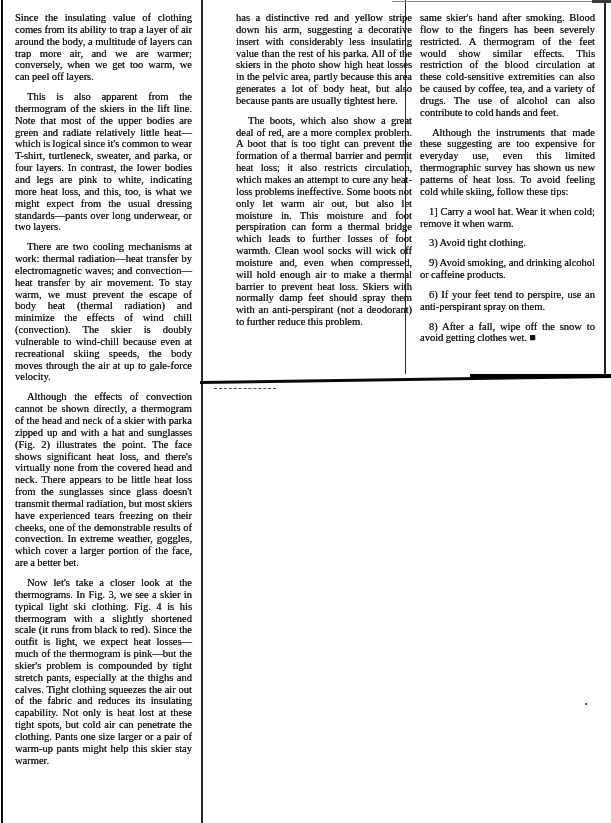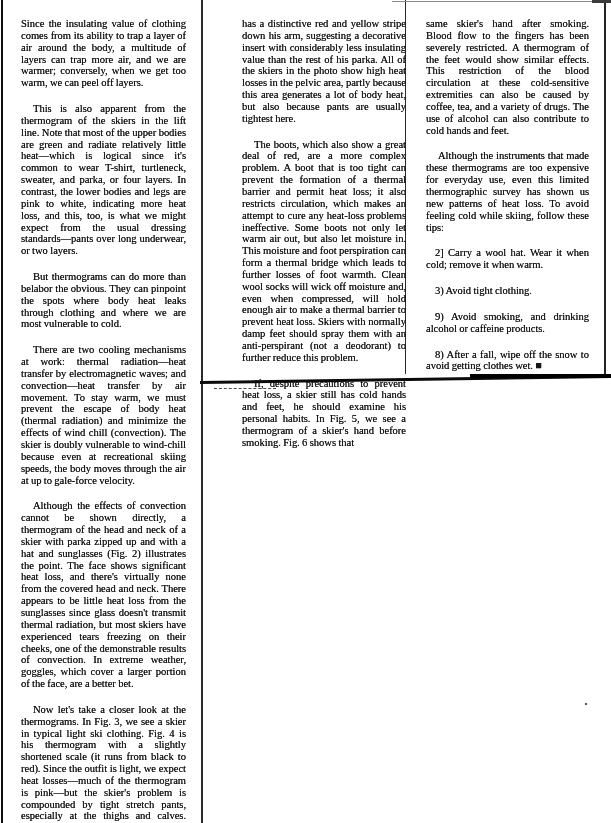--- a/index.html
+++ b/index.html
@@ -25,21 +25,21 @@
     letter-spacing: -0.05px;
     word-spacing: -0.2px;
     text-shadow: 0 0 0.35px rgba(10,10,10,0.85);
     hyphens: auto;
     -webkit-hyphens: auto;
   }
   .col-left   { left: 7px;   width: 193px; }
   .col-middle { left: 228px; width: 192px; }
   .col-right  { left: 412px; width: 191px; }
 
-  .col p { margin: 14px; text-indent: 12px; font-family: Liberation Serif, serif; }
+  .col p { margin: 8px; text-indent: 12px; font-family: Liberation Serif, serif; }
   .col p.no-indent { text-indent: 0; }
   .col p.tip { text-indent: 9px; }
 
   
   .vrule, .hrule, .tick { position: absolute; background: #161616; }
 
   .page-left-border   { left: 1px;   top: 0; width: 2px;   height: 823px; background:#0d0d0d; }
   .divider-left-mid   { left: 201px; top: 0; width: 1.5px; height: 823px; background:#2a2a2a; }
   .divider-mid-right  { left: 405px; top: 0; width: 1px;   height: 374px; background:#2a2a2a; }
   .page-right-border  { left: 604px; top: 0; width: 1.5px; height: 374px; background:#242424; }
@@ -80,34 +80,33 @@
   <div class="hrule top-right-hairline"></div>
   <div class="hrule top-right-tick"></div>
   <div class="hrule figure-box-top-rule"></div>
   <div class="hrule figure-box-top-rule-thick"></div>
   <div class="scan-artifact-dashes"></div>
   <div class="scan-artifact-dot"></div>
 
   <div class="col col-left">
     <p class="no-indent">Since the insulating value of clothing comes from its ability to trap a layer of air around the body, a multitude of layers can trap more air, and we are warmer; conversely, when we get too warm, we can peel off layers.</p>
     <p>This is also apparent from the thermogram of the skiers in the lift line. Note that most of the upper bodies are green and radiate relatively little heat—which is logical since it's common to wear T-shirt, turtleneck, sweater, and parka, or four layers. In contrast, the lower bodies and legs are pink to white, indicating more heat loss, and this, too, is what we might expect from the usual dressing standards—pants over long underwear, or two layers.</p>
-    <p>But thermograms can do more than belabor the obvious. They can pinpoint the spots where body heat leaks through clothing and where we are most vulnerable to cold.</p>
     <p>There are two cooling mechanisms at work: thermal radiation—heat transfer by electromagnetic waves; and convection—heat transfer by air movement. To stay warm, we must prevent the escape of body heat (thermal radiation) and minimize the effects of wind chill (convection). The skier is doubly vulnerable to wind-chill because even at recreational skiing speeds, the body moves through the air at up to gale-force velocity.</p>
     <p>Although the effects of convection cannot be shown directly, a thermogram of the head and neck of a skier with parka zipped up and with a hat and sunglasses (Fig. 2) illustrates the point. The face shows significant heat loss, and there's virtually none from the covered head and neck. There appears to be little heat loss from the sunglasses since glass doesn't transmit thermal radiation, but most skiers have experienced tears freezing on their cheeks, one of the demonstrable results of convection. In extreme weather, goggles, which cover a larger portion of the face, are a better bet.</p>
     <p>Now let's take a closer look at the thermograms. In Fig. 3, we see a skier in typical light ski clothing. Fig. 4 is his thermogram with a slightly shortened scale (it runs from black to red). Since the outfit is light, we expect heat losses—much of the thermogram is pink—but the skier's problem is compounded by tight stretch pants, especially at the thighs and calves. Tight clothing squeezes the air out of the fabric and reduces its insulating capability. Not only is heat lost at these tight spots, but cold air can penetrate the clothing. Pants one size larger or a pair of warm-up pants might help this skier stay warmer.</p>
   </div>
 
   <div class="col col-middle">
     <p class="no-indent">has a distinctive red and yellow stripe down his arm, suggesting a decorative insert with considerably less insulating value than the rest of his parka. All of the skiers in the photo show high heat losses in the pelvic area, partly because this area generates a lot of body heat, but also because pants are usually tightest here.</p>
     <p>The boots, which also show a great deal of red, are a more complex problem. A boot that is too tight can prevent the formation of a thermal barrier and permit heat loss; it also restricts circulation, which makes an attempt to cure any heat-loss problems ineffective. Some boots not only let warm air out, but also let moisture in. This moisture and foot perspiration can form a thermal bridge which leads to further losses of foot warmth. Clean wool socks will wick off moisture and, even when compressed, will hold enough air to make a thermal barrier to prevent heat loss. Skiers with normally damp feet should spray them with an anti-perspirant (not a deodorant) to further reduce this problem.</p>
-    <p>If, despite precautions to prevent heat loss, a skier still has cold hands and feet, he should examine his personal habits. In Fig. 5, we see a thermogram of a skier's hand before smoking. Fig. 6 shows that</p>
   </div>
 
   <div class="col col-right">
     <p class="no-indent">same skier's hand after smoking. Blood flow to the fingers has been severely restricted. A thermogram of the feet would show similar effects. This restriction of the blood circulation at these cold-sensitive extremities can also be caused by coffee, tea, and a variety of drugs. The use of alcohol can also contribute to cold hands and feet.</p>
-    <p>Although the instruments that made these thermograms are too expensive for everyday use, even this limited thermographic survey has shown us new patterns of heat loss. To avoid feeling cold while skiing, follow these tips:</p>
-    <p class="tip">2] Carry a wool hat. Wear it when cold; remove it when warm.</p>
+    <p>Although the instruments that made these suggesting are too expensive for everyday use, even this limited thermographic survey has shown us new patterns of heat loss. To avoid feeling cold while skiing, follow these tips:</p>
+    <p class="tip">1] Carry a wool hat. Wear it when cold; remove it when warm.</p>
     <p class="tip">3) Avoid tight clothing.</p>
     <p class="tip">9) Avoid smoking, and drinking alcohol or caffeine products.</p>
+    <p class="tip">6) If your feet tend to perspire, use an anti-perspirant spray on them.</p>
     <p class="tip">8) After a fall, wipe off the snow to avoid getting clothes wet. ■</p>
   </div>
 
 </div>
 
 </body></html>

